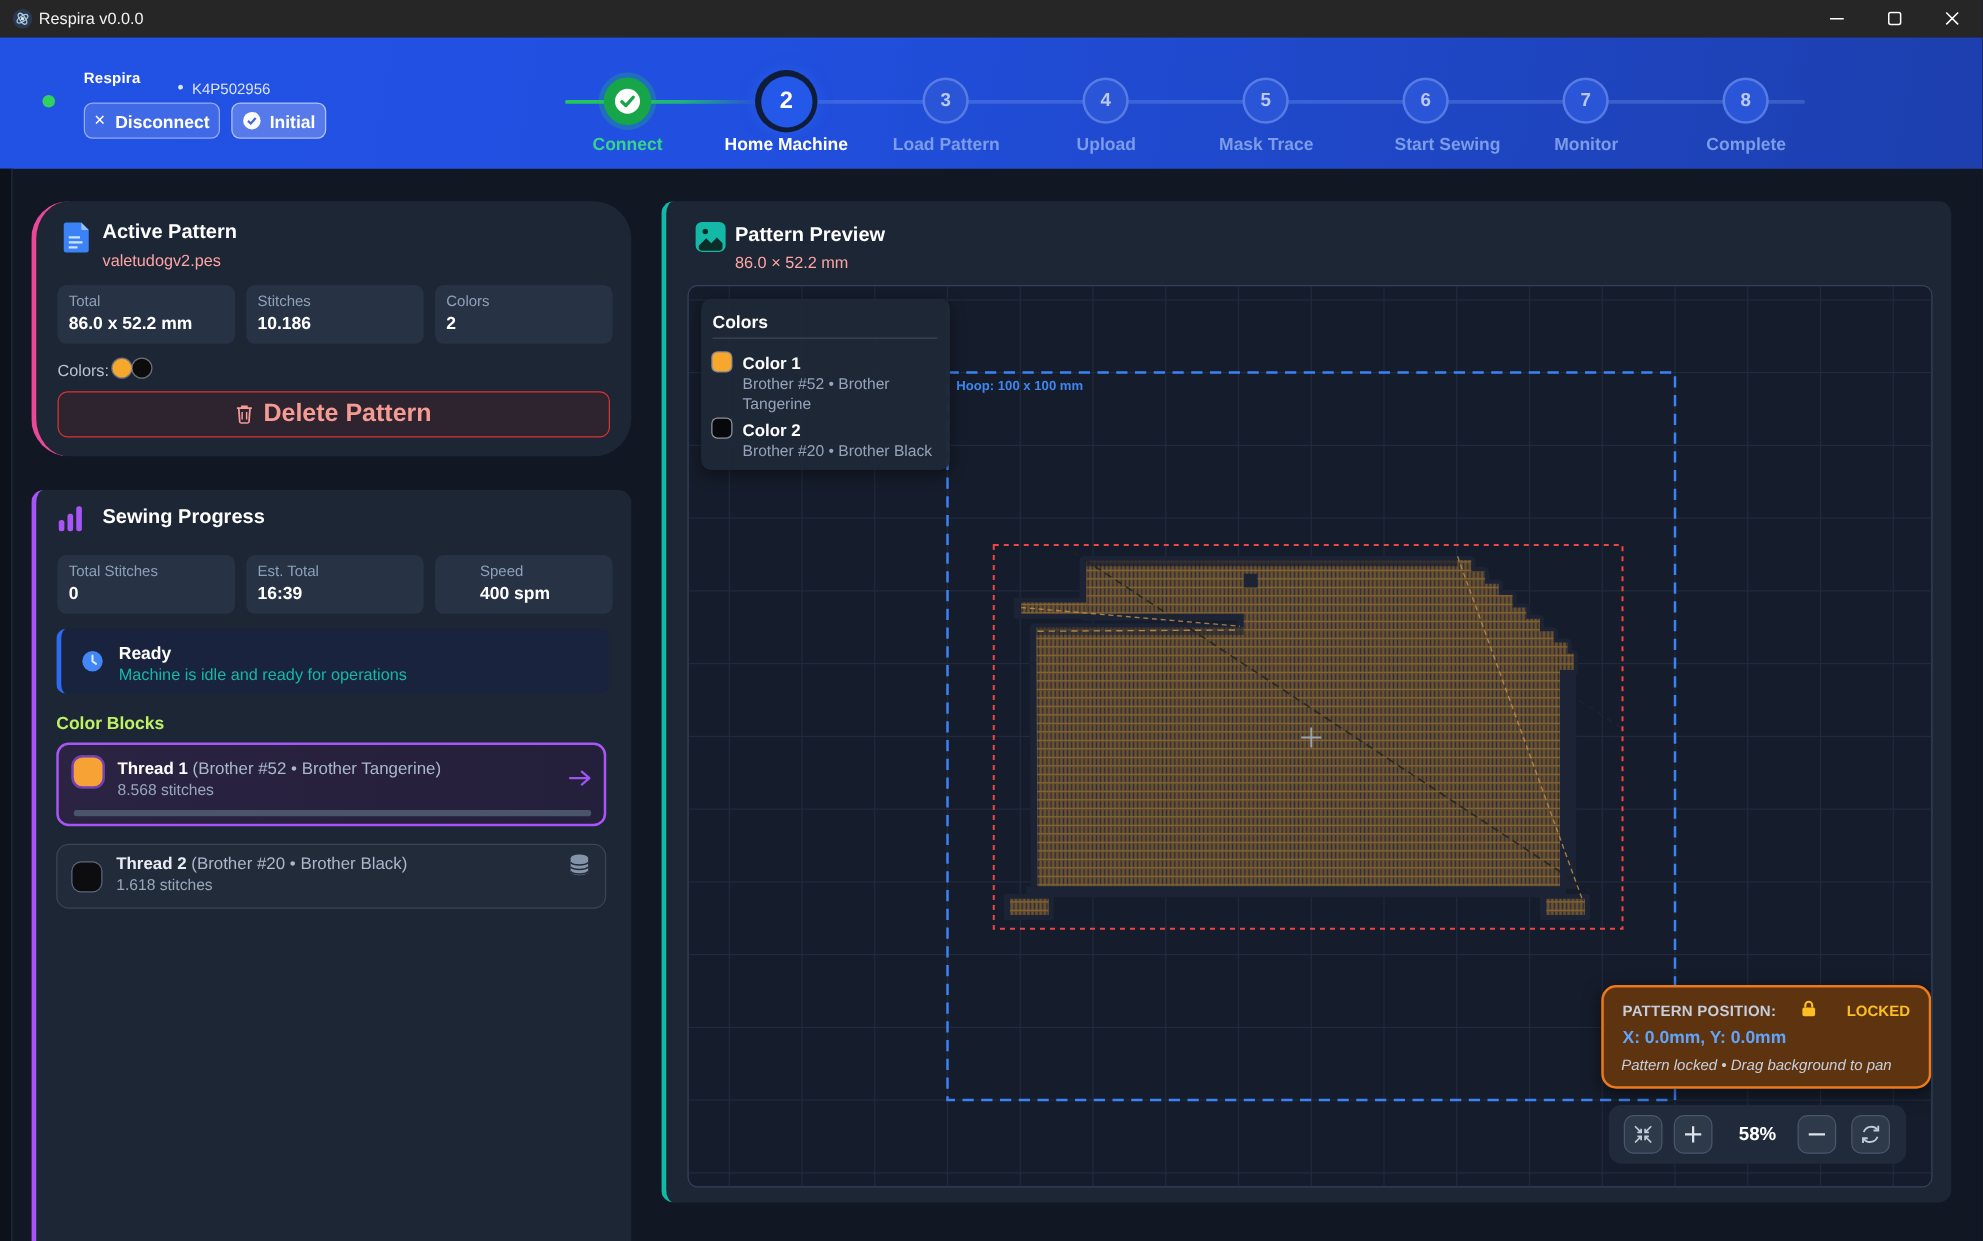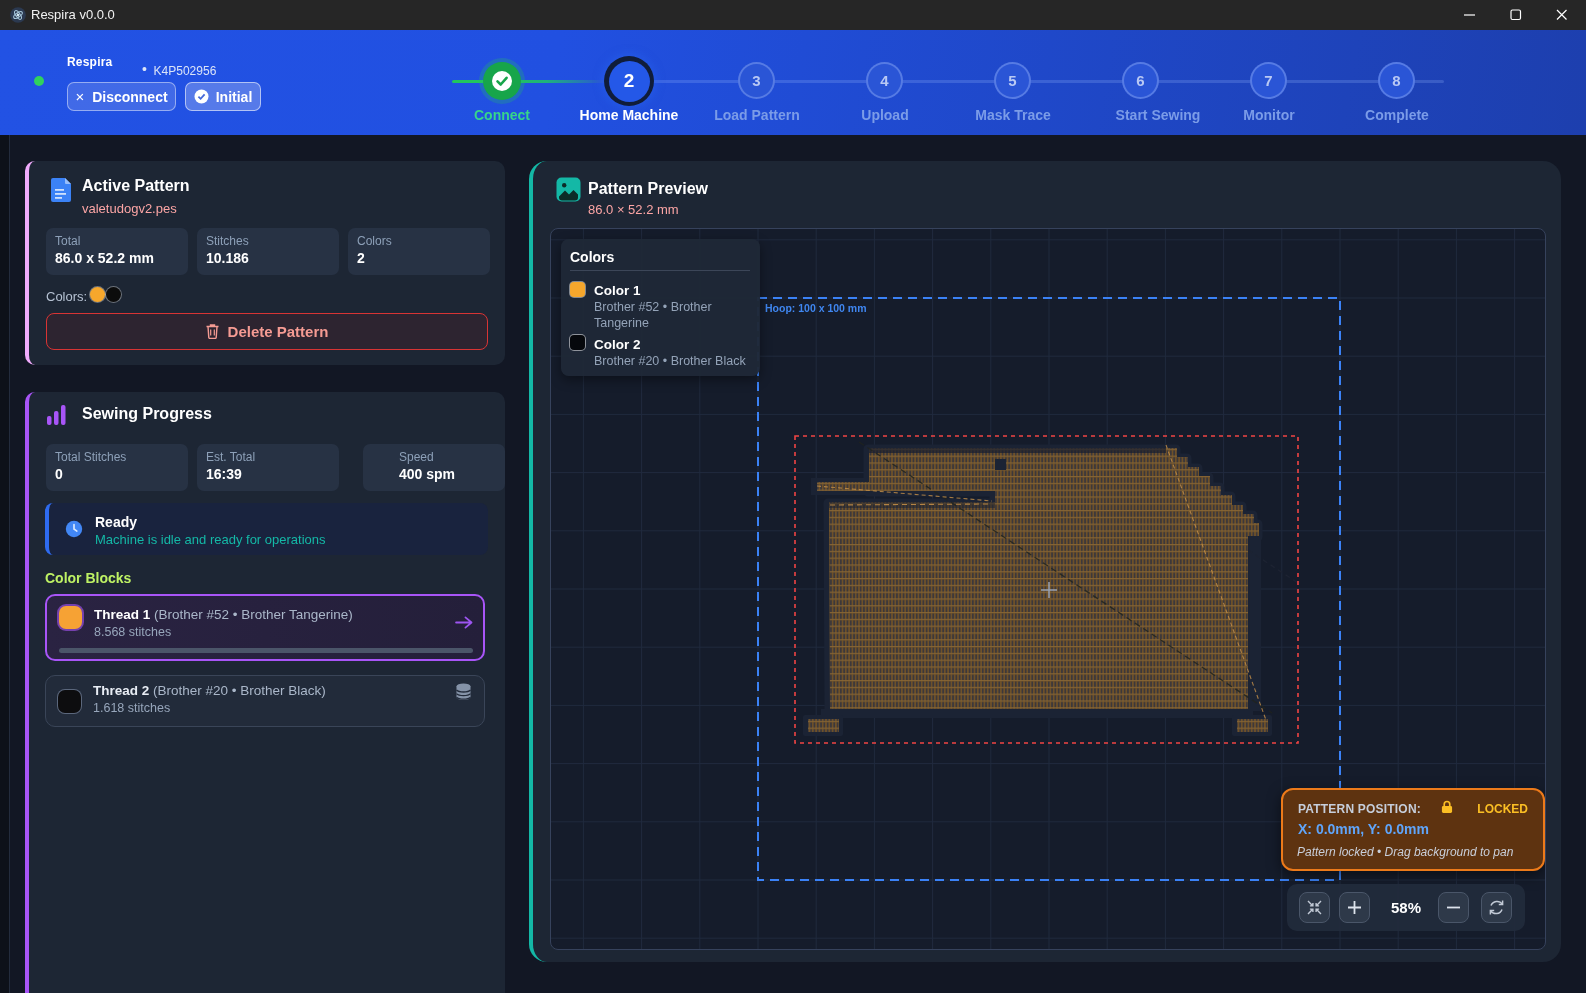--- a/index.html
+++ b/index.html
@@ -20,23 +20,23 @@
       background:rgba(255,255,255,0.14); color:#ffffff; font-size:14px; font-weight:bold;
       display:flex; align-items:center; justify-content:center; }
   
   .sline { position:absolute; top:49.5px; height:3px; border-radius:2px; }
   .step { position:absolute; top:32px; width:37px; height:37px; border-radius:50%;
       background:#2a55d6; border:2px solid rgba(170,195,255,0.35); color:#b9c9f4;
       font-size:15px; font-weight:bold; display:flex; align-items:center; justify-content:center; }
   .slabel { position:absolute; top:77px; width:160px; text-align:center; font-size:14px; font-weight:bold; color:#7b9ce8; }
   
   .card { position:absolute; background:#1d2634; border-radius:10px; }
-  .bl-blue   { border-left:4px solid #f0abfc; }
+  .bl-blue   { border-left:4px solid #ec4899;border-radius:30px; }
   .bl-purple { border-left:4px solid #a855f7; }
-  .bl-teal   { border-left:4px solid #14b8a6;border-radius:18px; }
+  .bl-teal   { border-left:4px solid #14b8a6; }
   .cardtitle { position:absolute; font-size:16px; font-weight:bold; color:#ffffff; }
   .cardsub   { position:absolute; font-size:13px; color:#fca5a5; }
   .statbox { position:absolute; width:142px; height:47px; background:#273244; border-radius:7px; padding:6px 0 0 9px; }
   .statbox .lb { font-size:12px; color:#8da0b8; }
   .statbox .vl { font-size:14px; font-weight:bold; color:#ffffff; margin-top:2px; }
 </style>
 </head>
 <body>
 <div id="titlebar">
   <svg style="position:absolute;left:10px;top:7px;" width="16" height="16" viewBox="0 0 16 16">
@@ -128,21 +128,21 @@
       <div class="vl">10.186</div>
     </div>
   <div class="statbox" style="left:319px; top:67px;">
       <div class="lb">Colors</div>
       <div class="vl">2</div>
     </div>
   <div class="abs" style="left:17px; top:128px; font-size:13px; color:#b6c2d3;">Colors:</div>
   <div class="abs" style="left:61px; top:126px; width:15px; height:15px; border-radius:50%; background:#f6a72c; box-shadow:0 0 0 1px rgba(255,255,255,0.35);"></div>
   <div class="abs" style="left:77px; top:126px; width:15px; height:15px; border-radius:50%; background:#0c0c0c; box-shadow:0 0 0 1px rgba(255,255,255,0.35);"></div>
   <div class="abs" style="left:17px; top:152px; width:442px; height:37px; border:1.5px solid #d83434; border-radius:8px; background:rgba(153,27,27,0.13);
-       display:flex; align-items:center; justify-content:center; color:#f59b93; font-size:15px; font-weight:bold;">
+       display:flex; align-items:center; justify-content:center; color:#f59b93; font-size:20px; font-weight:bold;">
     <svg width="13" height="15" viewBox="0 0 13 15" style="margin-right:9px;">
         <path d="M0.5 2.5 h12 M4.5 2.5 v-1.5 h4 v1.5 M2 2.5 l0.8 11 a1.4 1.4 0 0 0 1.4 1 h4.6 a1.4 1.4 0 0 0 1.4 -1 l0.8 -11" fill="none" stroke="#f59b93" stroke-width="1.4"></path>
         <path d="M4.7 5.5 v6 M8.3 5.5 v6" stroke="#f59b93" stroke-width="1.2"></path>
       </svg>
     Delete Pattern</div>
 </div>
 
 <div class="card bl-purple" style="left:25px; top:392px; width:480px; height:616px;">
   <svg class="abs" style="left:16px; top:11px;" width="24" height="24" viewBox="0 0 24 24">
     <rect x="2" y="13" width="4.5" height="9" rx="2" fill="#a855f7"></rect>
@@ -151,21 +151,21 @@
   </svg>
   <div class="cardtitle" style="left:53px; top:13px;">Sewing Progress</div>
   <div class="statbox" style="left:17px; top:52px;">
       <div class="lb">Total Stitches</div>
       <div class="vl">0</div>
     </div>
   <div class="statbox" style="left:168px; top:52px;">
       <div class="lb">Est. Total</div>
       <div class="vl">16:39</div>
     </div>
-  <div class="statbox" style="left:334px; top:52px;padding-left:36px;">
+  <div class="statbox" style="left:319px; top:52px;padding-left:36px;">
       <div class="lb">Speed</div>
       <div class="vl">400 spm</div>
     </div>
   <div class="abs" style="left:16px; top:111px; width:443px; height:52px; background:#19233e; border-left:4px solid #2e6bf0; border-radius:8px;">
     <svg class="abs" style="left:16px; top:17px;" width="18" height="18" viewBox="0 0 22 22">
         <circle cx="11" cy="11" r="10" fill="#4287f5"></circle>
         <path d="M11 5.5 V11 L14.5 13.5" fill="none" stroke="#dbeafe" stroke-width="2" stroke-linecap="round"></path>
       </svg>
     <div class="abs" style="left:46px; top:11px; font-size:14px; font-weight:bold; color:#ffffff;">Ready</div>
     <div class="abs" style="left:46px; top:29px; font-size:13px; color:#14b8a6;">Machine is idle and ready for operations</div>

